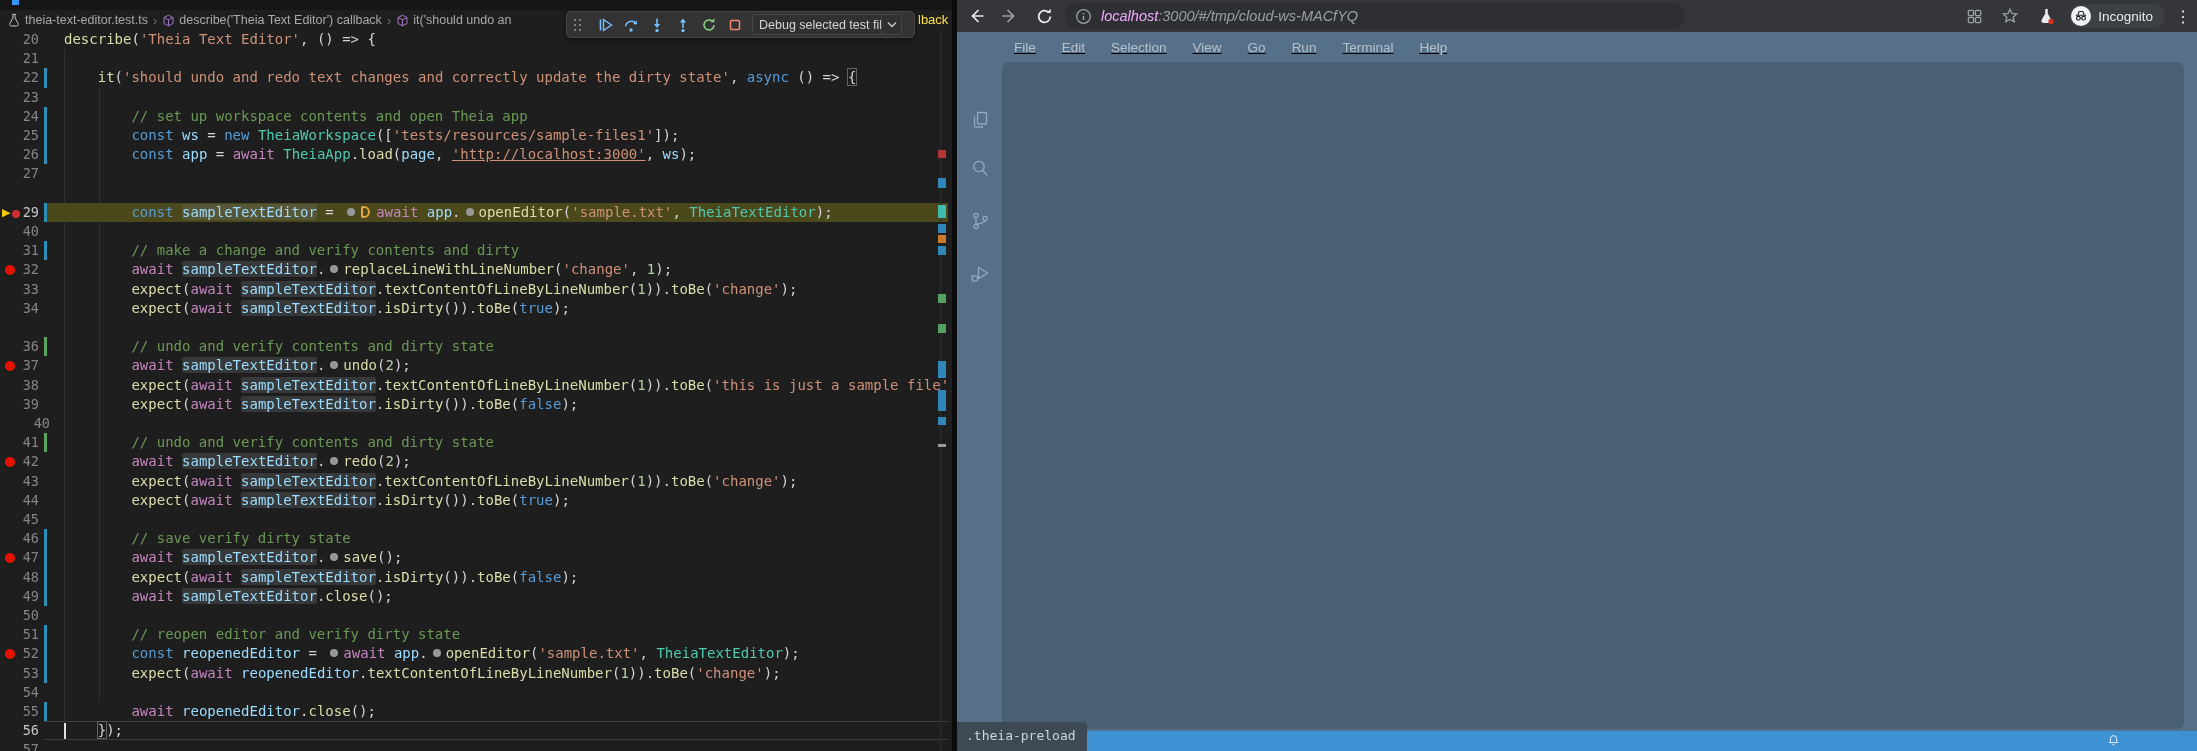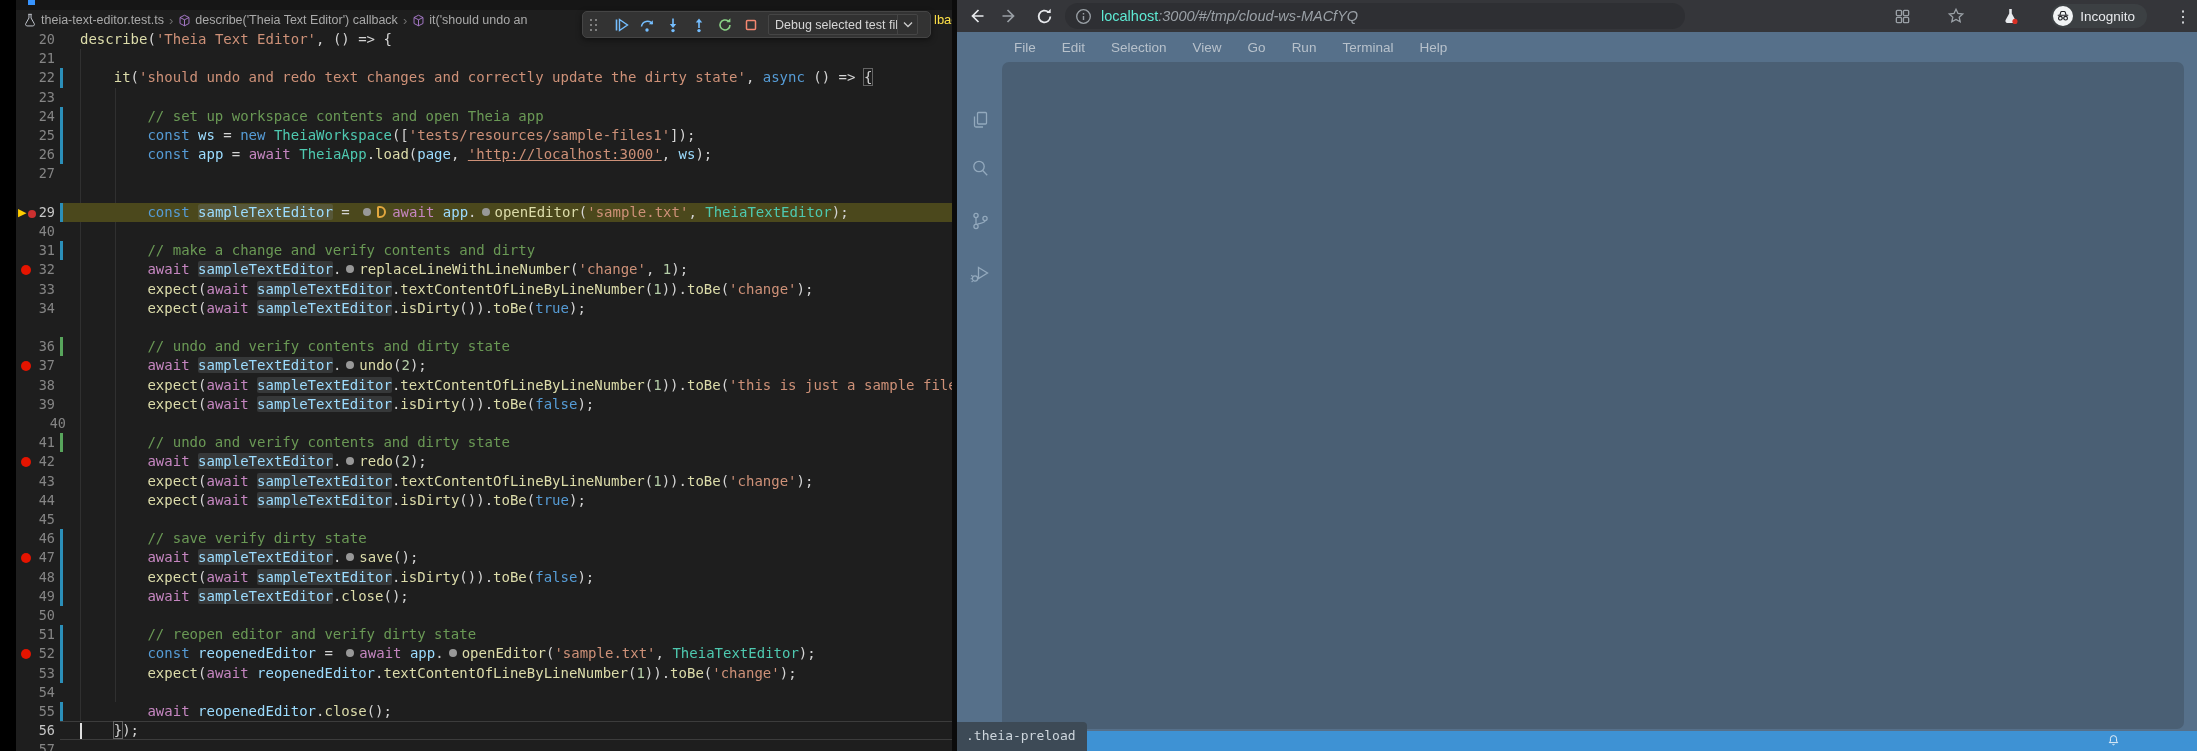--- a/index.html
+++ b/index.html
@@ -1,20 +1,20 @@
 <!DOCTYPE html>
 <html><head>
 <meta charset="utf-8">
 <style>
   * { margin:0; padding:0; box-sizing:border-box; }
   html,body { width:2197px; height:751px; overflow:hidden; background:#000; font-family:"Liberation Sans", sans-serif; }
   #stage { position:relative; width:2197px; height:751px; }
 
   
-  #vscode { position:absolute; left:16px; top:0; width:1096px; height:751px; background:#1e1e1e; overflow:hidden; }
+  #vscode { position:absolute; left:0; top:0; width:1096px; height:751px; background:#1e1e1e; overflow:hidden; }
   #vs-topstrip { position:absolute; left:0; top:0; width:952px; height:10px; background:#161616; }
   #vs-tab-accent { position:absolute; left:12px; top:0; width:7px; height:5px; background:#3794ff; }
   #breadcrumb { position:absolute; left:0; top:10px; width:952px; height:20px; background:#1e1e1e; display:flex; align-items:center; font-size:12.5px; color:#a9a9a9; white-space:nowrap; overflow:hidden; padding-left:7px; }
   .bc-sep { color:#6e6e6e; margin:0 5px; font-size:13px; }
   .bc-ic { display:inline-flex; margin-right:4px; flex:none; }
   #bc-tail { position:absolute; left:918px; top:12px; font-size:13px; color:#fde047; }
 
   
   #dbgbar { position:absolute; left:566px; top:11px; width:349px; height:27px; background:#333333; border:1px solid #454545; border-radius:5px; display:flex; align-items:center; box-shadow:0 2px 6px rgba(0,0,0,.45); z-index:6; }
   #dbg-grip { width:14px; height:12px; margin:0 4px 0 7px; position:relative; flex:none; }
@@ -52,30 +52,30 @@
 
   
   #divider { position:absolute; left:952px; top:0; width:5px; height:751px; background:#0b0b0b; }
 
   
   #browser { position:absolute; left:957px; top:0; width:1240px; height:751px; background:#56708a; }
   #btoolbar { position:absolute; left:0; top:0; width:1240px; height:32px; background:#35363a; display:flex; align-items:center; }
   .nav-ic { width:26px; height:26px; display:flex; align-items:center; justify-content:center; flex:none; }
   #omnibox { display:flex; align-items:center; height:26px; margin-left:8px; padding:0 10px; border-radius:13px; background:#2e2f33; min-width:620px; }
   #url-text { font-size:14.5px; margin-left:9px; white-space:nowrap; }
-  #url-host { color:#5eead4; } #url-rest { color:#9aa0a6;font-style:italic; }
-  #btb-right { position:absolute; right:8px; top:0; height:32px; display:flex; align-items:center; gap:28px; }
+  #url-host { color:#f0abfc;font-style:italic; } #url-rest { color:#9aa0a6;font-style:italic; }
+  #btb-right { position:absolute; right:8px; top:0; height:32px; display:flex; align-items:center; gap:10px; }
   #incog-pill { display:flex; align-items:center; height:24px; border-radius:12px; background:#3c4043; padding:2px 12px 2px 2px; gap:7px; }
   #incog-circle { width:20px; height:20px; border-radius:50%; background:#f1f3f4; display:flex; align-items:center; justify-content:center; }
   #incog-label { color:#e8eaed; font-size:13.5px; }
   #menu-dots { color:#e8eaed; font-size:16px; width:14px; text-align:center; }
 
   
   #theia { position:absolute; left:0; top:32px; width:1240px; height:719px; background:#56708a; }
-  #theia-menubar { position:absolute; left:0; top:0; width:1240px; height:30px; display:flex; align-items:center; padding-left:44px; }
+  #theia-menubar { position:absolute; left:0; top:0; width:1240px; height:30px; display:flex; align-items:center; padding-left:44px;text-decoration:underline; }
   .tmenu { font-size:13.5px; color:#b7c1cb; padding:0 13px; }
   #theia-panel { position:absolute; left:45px; top:30px; right:13px; bottom:22px; background:#4a5f74; border-radius:7px; }
   #theia-activity { position:absolute; left:0; top:30px; width:45px; bottom:0; }
   .act-ic { position:absolute; left:11px; width:24px; height:24px; display:flex; align-items:center; justify-content:center; }
   #theia-statusbar { position:absolute; left:0; bottom:0; width:1240px; height:20px; background:#3e92d4; }
   #status-bell { position:absolute; right:77px; top:3px; }
   #status-bubble { position:absolute; left:0; bottom:0; height:29px; background:#3d4a56; border-top-right-radius:4px; padding:6px 11px 0 9px; font-family:"DejaVu Sans Mono", monospace; font-size:13px; color:#ced6dd; z-index:4; }
   svg { display:block; }
 </style>
 </head>

